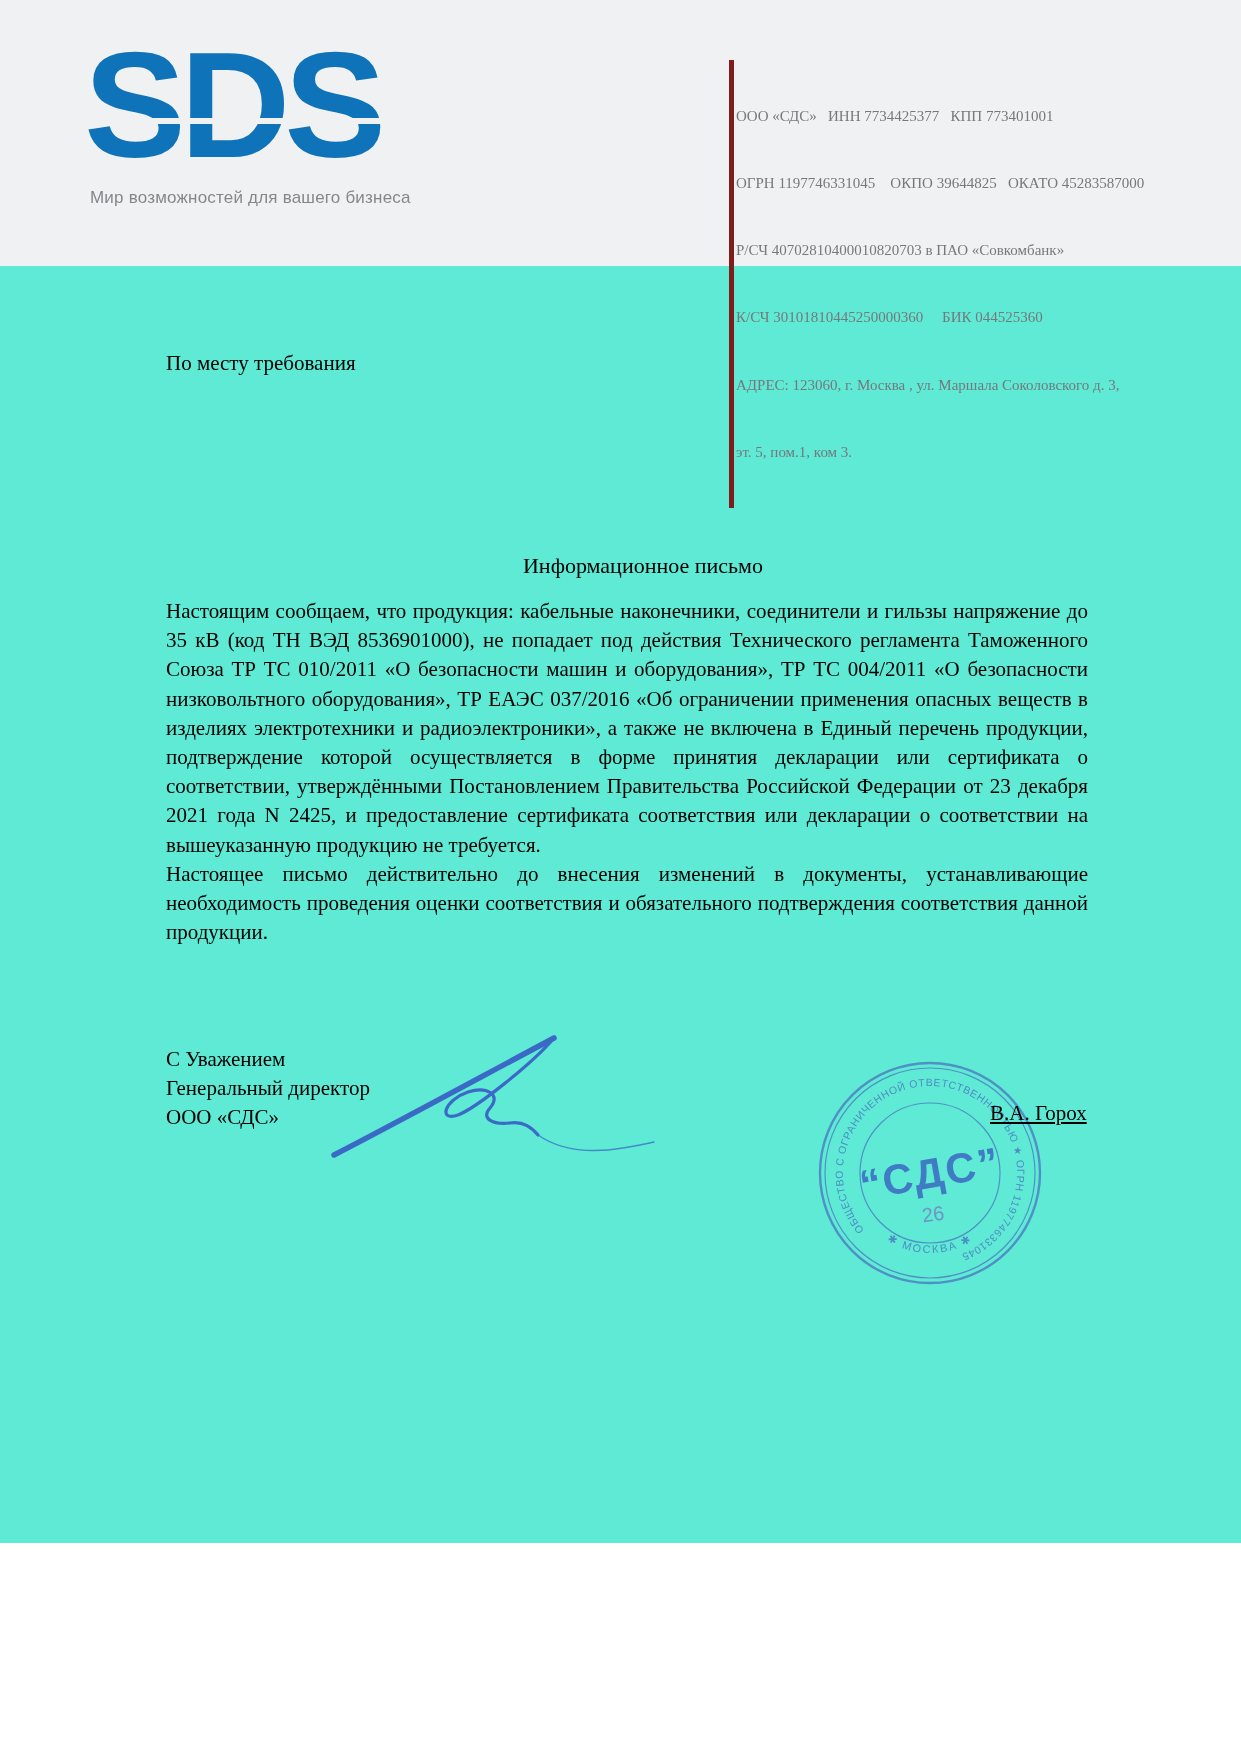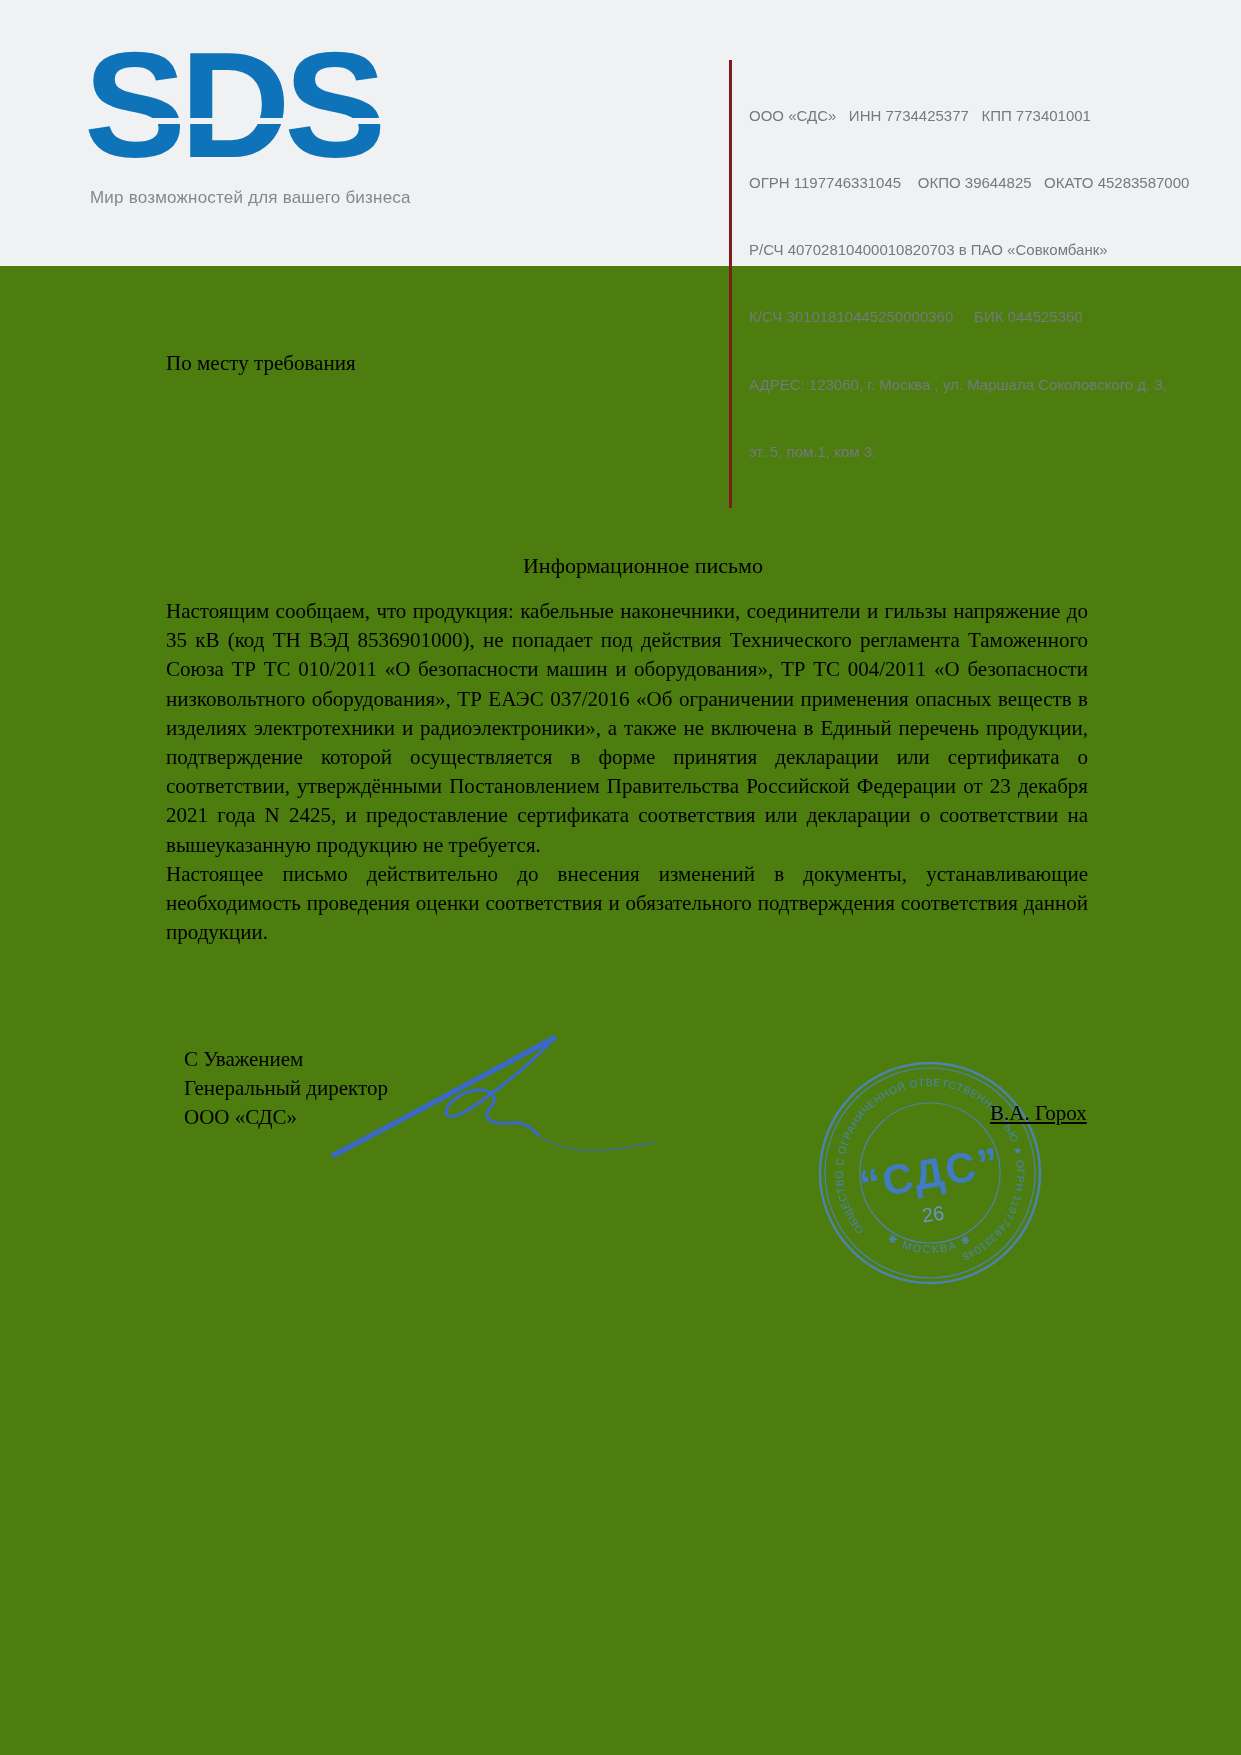--- a/index.html
+++ b/index.html
@@ -1,17 +1,17 @@
 <!DOCTYPE html>
 <html><head>
 <meta charset="utf-8">
 <style>
   html,body { margin:0; padding:0; background:#ffffff; }
   .page {
-    position:relative; width:1241px; height:1755px; background:#4d7c0f;
+    position:relative; width:1241px; height:1543px; background:#5eead4;
     overflow:hidden; font-family:"Liberation Serif", serif; color:#111;
   }
 
   
   .letterhead {
     position:absolute; left:0; top:0; width:1241px; height:266px;
     background:#f0f1f2;
   }
   .logo {
     position:absolute; left:84px; top:30px;
@@ -23,22 +23,22 @@
     position:absolute; left:86px; top:118px; width:312px; height:6px;
     background:#f0f1f2;
   }
   .tagline {
     position:absolute; left:90px; top:188px;
     font-family:"Liberation Sans", sans-serif; font-size:17px;
     color:#84888d; letter-spacing:0.2px;
   }
   .company-details {
     position:absolute; left:729px; top:60px;
-    border-left:3px solid #7f1d1d; padding-left:17px;
-    font-family:Liberation Sans, sans-serif; font-size:15px;
+    border-left:5px solid #7f1d1d; padding-left:2px;
+    font-family:Liberation Serif, serif; font-size:15px;
     line-height:22.4px; color:#75797e; white-space:pre-wrap;
   }
 
   
   .addressee {
     position:absolute; left:166px; top:350px; width:922px;
     text-align:left; font-size:21px; line-height:26.5px; color:#000;
   }
 
   
@@ -47,21 +47,21 @@
     text-align:center; font-size:22px; font-weight:normal; color:#000;
   }
   .body-text {
     position:absolute; left:166px; top:597px; width:922px;
     font-size:21px; line-height:29.2px; text-align:justify; color:#000;
   }
   .body-text p { margin:0; }
 
   
   .signature-block {
-    position:absolute; left:184px; top:1045px;
+    position:absolute; left:166px; top:1045px;
     font-size:21px; line-height:29px; color:#000;
   }
   .signature-svg { position:absolute; left:318px; top:1022px; }
   .stamp-svg { position:absolute; left:818px; top:1061px; }
   .signer-name {
     position:absolute; left:990px; top:1101px;
     font-size:21px; color:#000;text-decoration:underline;
   }
 </style>
 </head>

